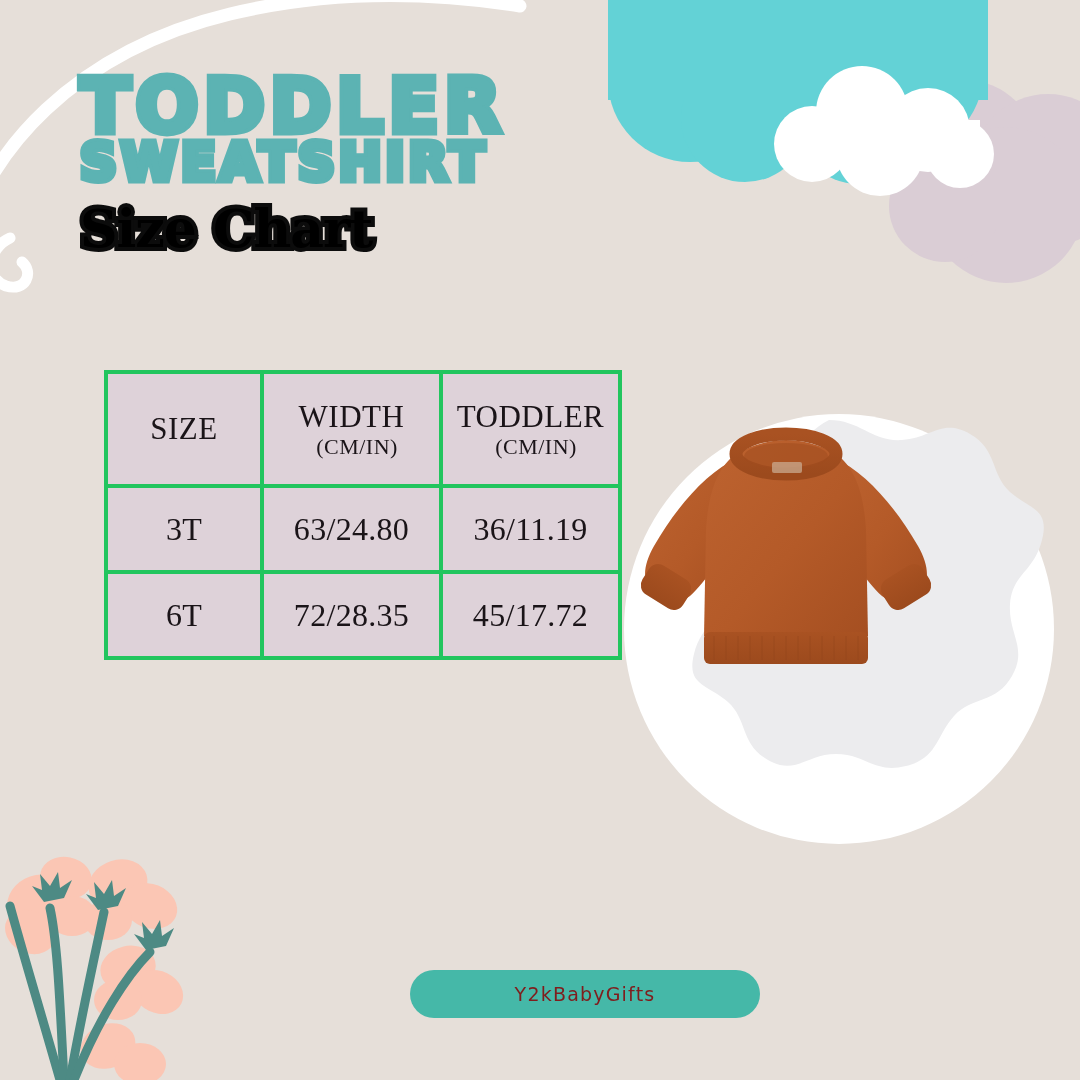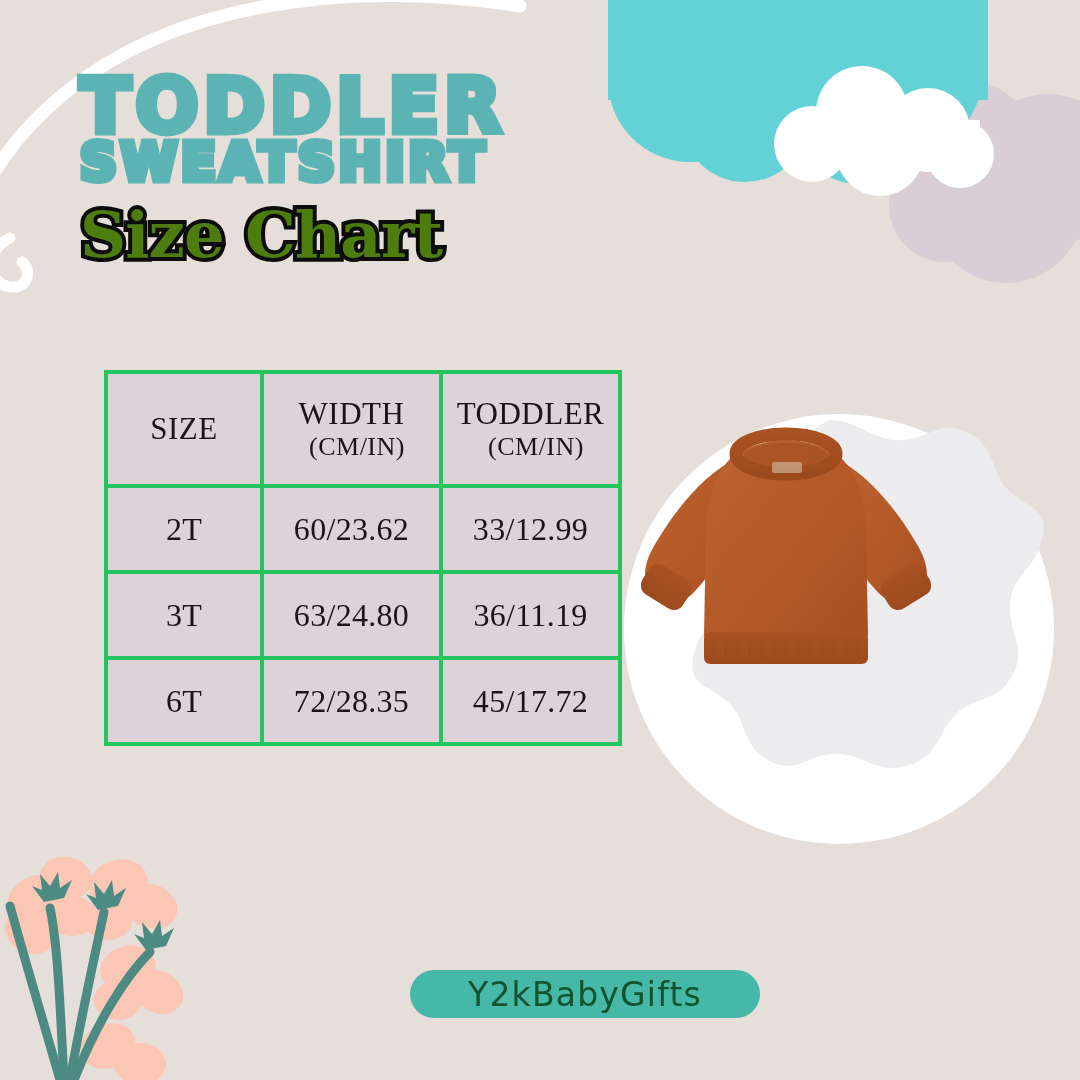--- a/index.html
+++ b/index.html
@@ -26,22 +26,22 @@
     letter-spacing:5px;
     -webkit-text-stroke:7px #5cb3b3;
     paint-order:stroke fill;
     text-transform:uppercase;
   }
   .title-line.l2 { font-size:51px; letter-spacing:4px; }
 
   .subtitle {
     font-family:"DejaVu Serif", serif;
     font-weight:bold;
-    color:#4d7c0f;
-    font-size:64px;
+    color:#000000;
+    font-size:52px;
     line-height:1.0;
     margin-top:16px;
     letter-spacing:-1px;
     -webkit-text-stroke:8px #0c0c0c;
     paint-order:stroke fill;
   }
 
   
   .size-table {
     position:absolute;
@@ -58,21 +58,21 @@
     vertical-align:middle;
     color:#1a1418;
     font-family:"Liberation Serif", serif;
     font-weight:normal;
   }
   .size-table th { height:110px; font-size:31px; line-height:1.15; letter-spacing:0.5px; }
   .size-table td { height:82px; font-size:32px; letter-spacing:0.3px; }
   .col-size  { width:152px; }
   .col-width { width:175px; }
   .col-len   { width:175px; }
-  .hdr-sub { display:block; font-size:26px;margin-left:11px; }
+  .hdr-sub { display:block; font-size:22px;margin-left:11px; }
 
   
   .product-frame {
     position:absolute;
     left:620px; top:410px;
     width:438px; height:438px;
   }
   .product-frame svg { position:absolute; left:0; top:0; }
   .product-photo {
     position:absolute;
@@ -83,23 +83,23 @@
   
   .brand-badge {
     position:absolute;
     left:410px; top:970px;
     width:350px; height:48px;
     background:#45b8a8;
     border-radius:26px;
     display:flex; align-items:center; justify-content:center;
   }
   .brand-badge span {
-    color:#14532d;
+    color:#7f1d1d;
     font-family:"DejaVu Sans", sans-serif;
-    font-size:33px;
+    font-size:19px;
     letter-spacing:1.2px;
   }
 </style>
 </head>
 <body>
 
 <div id="stage">
 
   <svg id="deco-svg" viewBox="0 0 1080 1080" xmlns="http://www.w3.org/2000/svg">
 
@@ -189,25 +189,20 @@
           <span class="hdr-sub">(CM/IN)</span>
         </th>
         <th>
           <span>TODDLER</span>
           <span class="hdr-sub">(CM/IN)</span>
         </th>
       </tr>
     </thead>
     <tbody>
       <tr>
-        <td>2T</td>
-        <td>60/23.62</td>
-        <td>33/12.99</td>
-      </tr>
-      <tr>
         <td>3T</td>
         <td>63/24.80</td>
         <td>36/11.19</td>
       </tr>
       <tr>
         <td>6T</td>
         <td>72/28.35</td>
         <td>45/17.72</td>
       </tr>
     </tbody>

